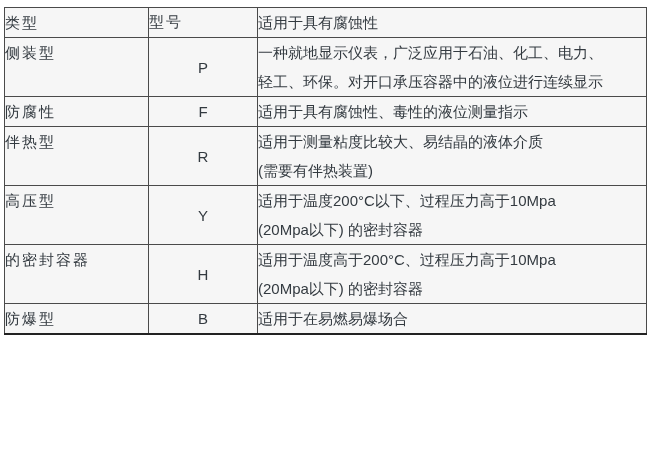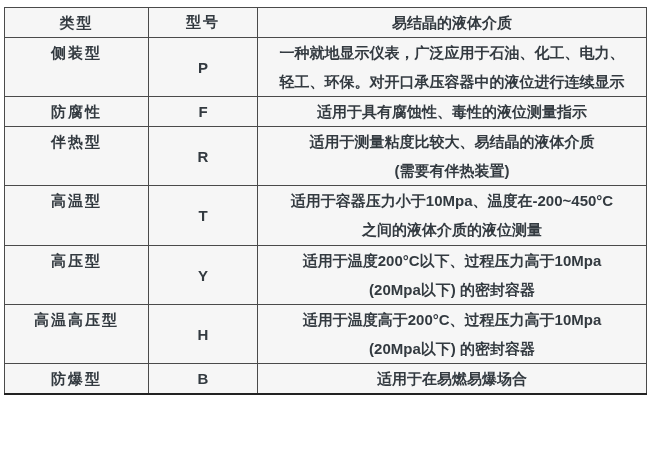--- a/index.html
+++ b/index.html
@@ -24,24 +24,23 @@
     border-bottom: 2px solid #222222;
   }
   table.spec-table col.c-type  { width: 144px; }
   table.spec-table col.c-model { width: 109px; }
   table.spec-table col.c-usage { width: 389px; }
   table.spec-table th,
   table.spec-table td {
     border: 1px solid #4a4a4a;
     color: #333a40;
     font-size: 15px;
-    font-weight: bold;
+    font-weight: normal;
     padding: 0;
     overflow: hidden;
-    text-align: center;
   }
   th.col-type, td.cell-type {
     text-align: left;
     vertical-align: top;
     padding-left: 9px;
     letter-spacing: 2px;
     line-height: 29px;
   }
   th.col-model, td.cell-model {
     text-align: center;
@@ -79,21 +78,21 @@
   <table class="spec-table">
     <colgroup>
       <col class="c-type">
       <col class="c-model">
       <col class="c-usage">
     </colgroup>
     <tbody>
         <tr class="hdr">
       <th class="col-type">类型</th>
       <th class="col-model">型号</th>
-      <th class="col-usage">易结晶的液体介质</th>
+      <th class="col-usage">适用于具有腐蚀性</th>
     </tr>
 
     <tr class="r1">
       <td class="cell-type">侧装型</td>
       <td class="cell-model">P</td>
       <td class="cell-usage">
         <div class="ln">一种就地显示仪表，广泛应用于石油、化工、电力、</div>
         <div class="ln">轻工、环保。对开口承压容器中的液位进行连续显示</div>
       </td>
     </tr>
@@ -108,40 +107,32 @@
 
     <tr class="r3">
       <td class="cell-type">伴热型</td>
       <td class="cell-model">R</td>
       <td class="cell-usage">
         <div class="ln">适用于测量粘度比较大、易结晶的液体介质</div>
         <div class="ln">(需要有伴热装置)</div>
       </td>
     </tr>
 
-    <tr class="r4">
-      <td class="cell-type">高温型</td>
-      <td class="cell-model">T</td>
-      <td class="cell-usage">
-        <div class="ln">适用于容器压力小于10Mpa、温度在-200~450°C</div>
-        <div class="ln">之间的液体介质的液位测量</div>
-      </td>
-    </tr>
 
     <tr class="r5">
       <td class="cell-type">高压型</td>
       <td class="cell-model">Y</td>
       <td class="cell-usage">
         <div class="ln">适用于温度200°C以下、过程压力高于10Mpa</div>
         <div class="ln">(20Mpa以下) 的密封容器</div>
       </td>
     </tr>
 
     <tr class="r6">
-      <td class="cell-type">高温高压型</td>
+      <td class="cell-type">的密封容器</td>
       <td class="cell-model">H</td>
       <td class="cell-usage">
         <div class="ln">适用于温度高于200°C、过程压力高于10Mpa</div>
         <div class="ln">(20Mpa以下) 的密封容器</div>
       </td>
     </tr>
 
     <tr class="r7">
       <td class="cell-type">防爆型</td>
       <td class="cell-model">B</td>

